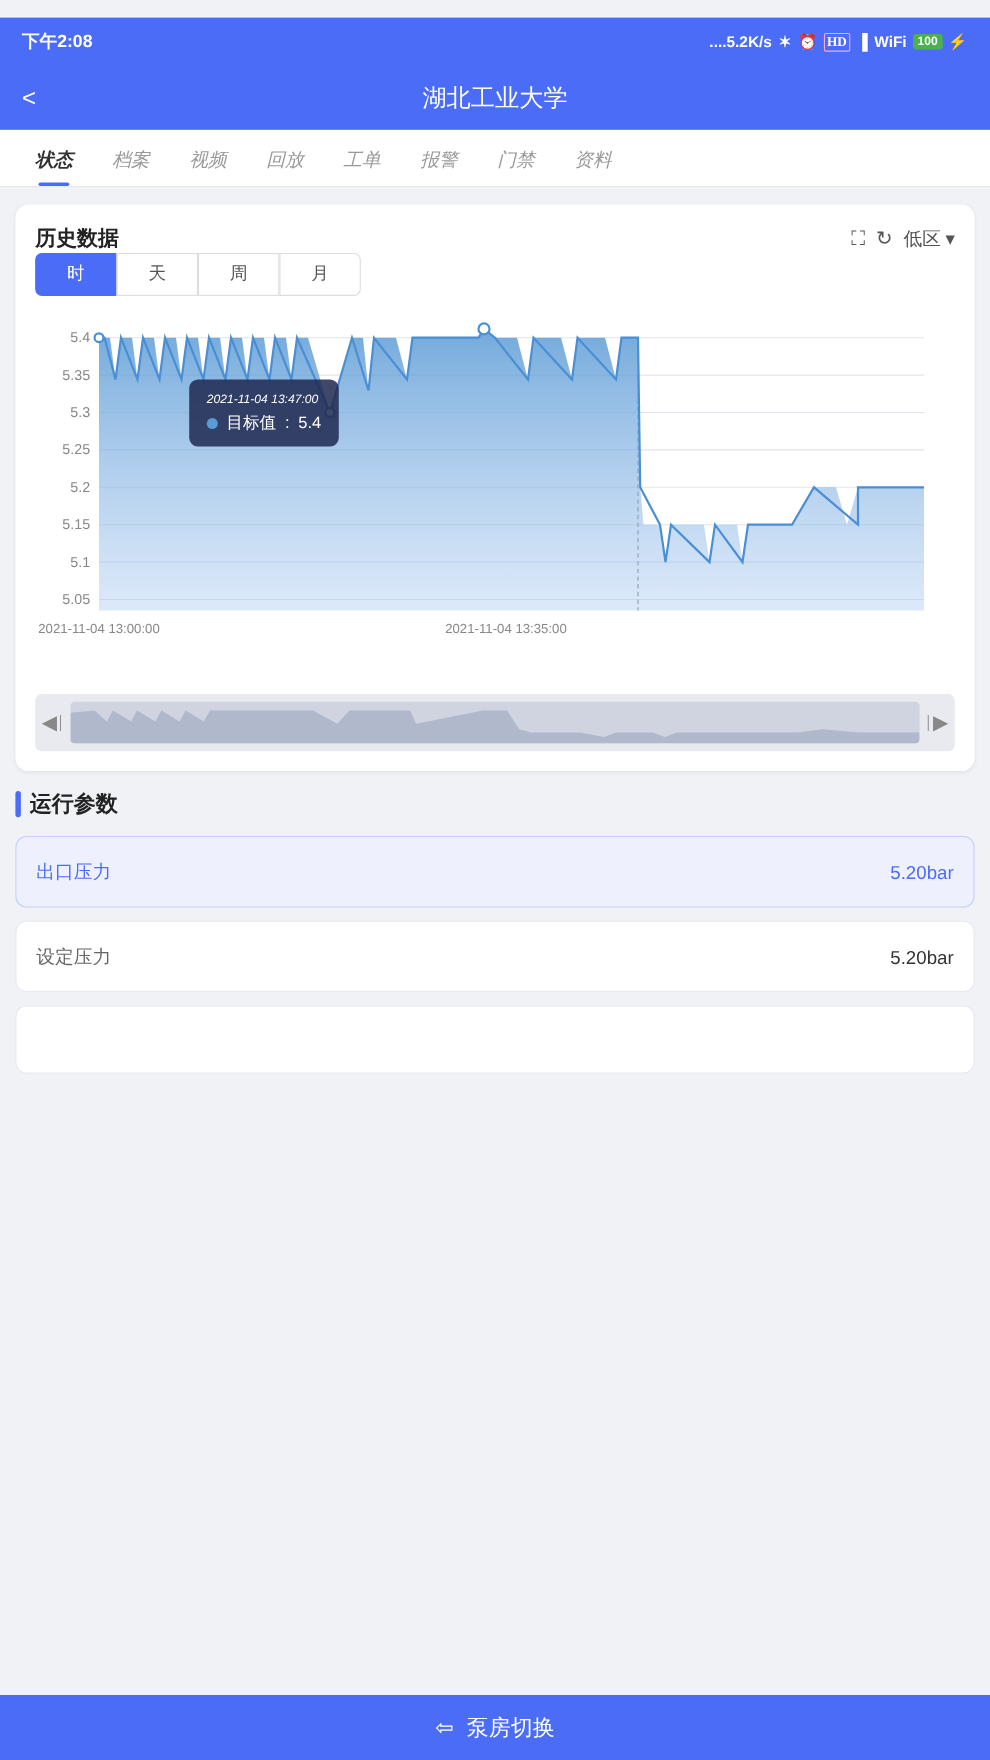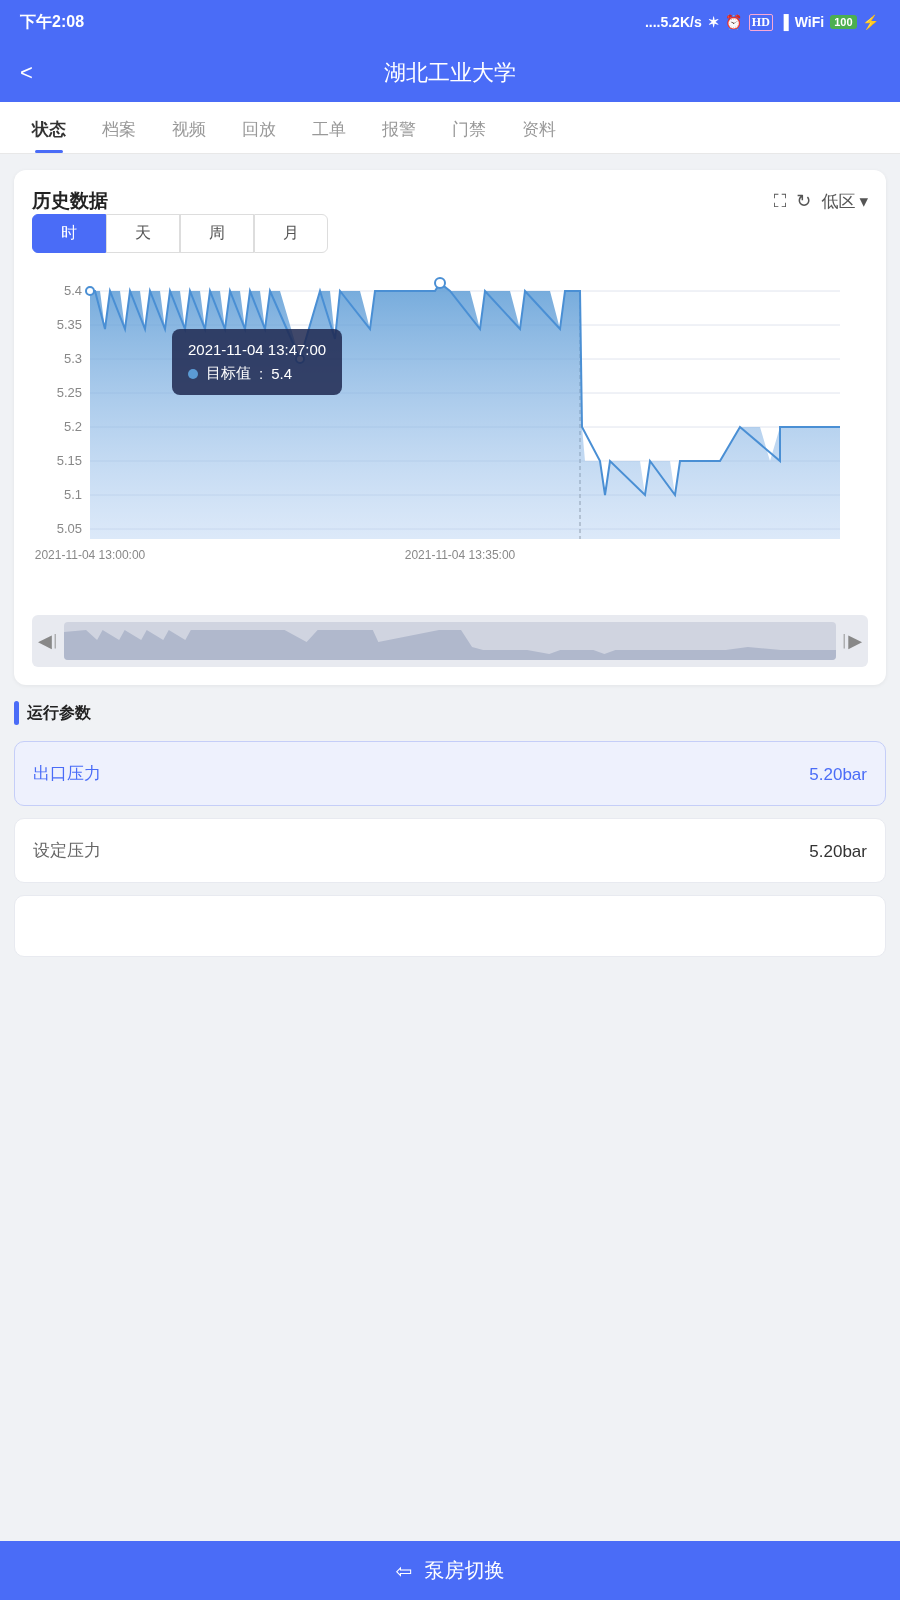--- a/index.html
+++ b/index.html
@@ -16,20 +16,21 @@
     .status-bar {
       background: #4a6cf7;
       color: white;
       display: flex;
       justify-content: space-between;
       align-items: center;
       padding: 10px 20px;
       height: 44px;
       font-size: 16px;
       font-weight: 600;
+      margin-top: 16px;
     }
     .status-bar-right {
       display: flex;
       align-items: center;
       gap: 6px;
       font-size: 14px;
     }
     .battery-icon {
       display: inline-flex;
       align-items: center;
@@ -62,20 +63,21 @@
     .header-title {
       font-size: 22px;
       font-weight: 500;
     }
 
     
     .tabs-container {
       background: white;
       padding: 0 14px;
       border-bottom: 1px solid #e8e8e8;
+      font-style: italic;
     }
     .tabs {
       display: flex;
       gap: 0;
     }
     .tab-item {
       padding: 16px 18px 12px;
       font-size: 17px;
       color: #999;
       cursor: pointer;
@@ -183,22 +185,23 @@
       left: 140px;
       background: rgba(30,40,80,0.85);
       color: white;
       border-radius: 8px;
       padding: 12px 16px;
       font-size: 15px;
       z-index: 10;
       pointer-events: none;
     }
     .chart-tooltip .tooltip-time {
-      font-size: 15px;
+      font-size: 11px;
       margin-bottom: 6px;
+      font-style: italic;
     }
     .chart-tooltip .tooltip-value {
       display: flex;
       align-items: center;
       gap: 8px;
       font-size: 15px;
     }
     .tooltip-dot {
       width: 10px;
       height: 10px;
@@ -252,21 +255,21 @@
     }
 
     
     .params-header {
       display: flex;
       align-items: center;
       gap: 8px;
       margin-bottom: 16px;
     }
     .params-title {
-      font-size: 16px;
+      font-size: 20px;
       font-weight: 600;
       color: #222;
     }
     .params-accent {
       width: 5px;
       height: 24px;
       background: #4a6cf7;
       border-radius: 3px;
     }
 

